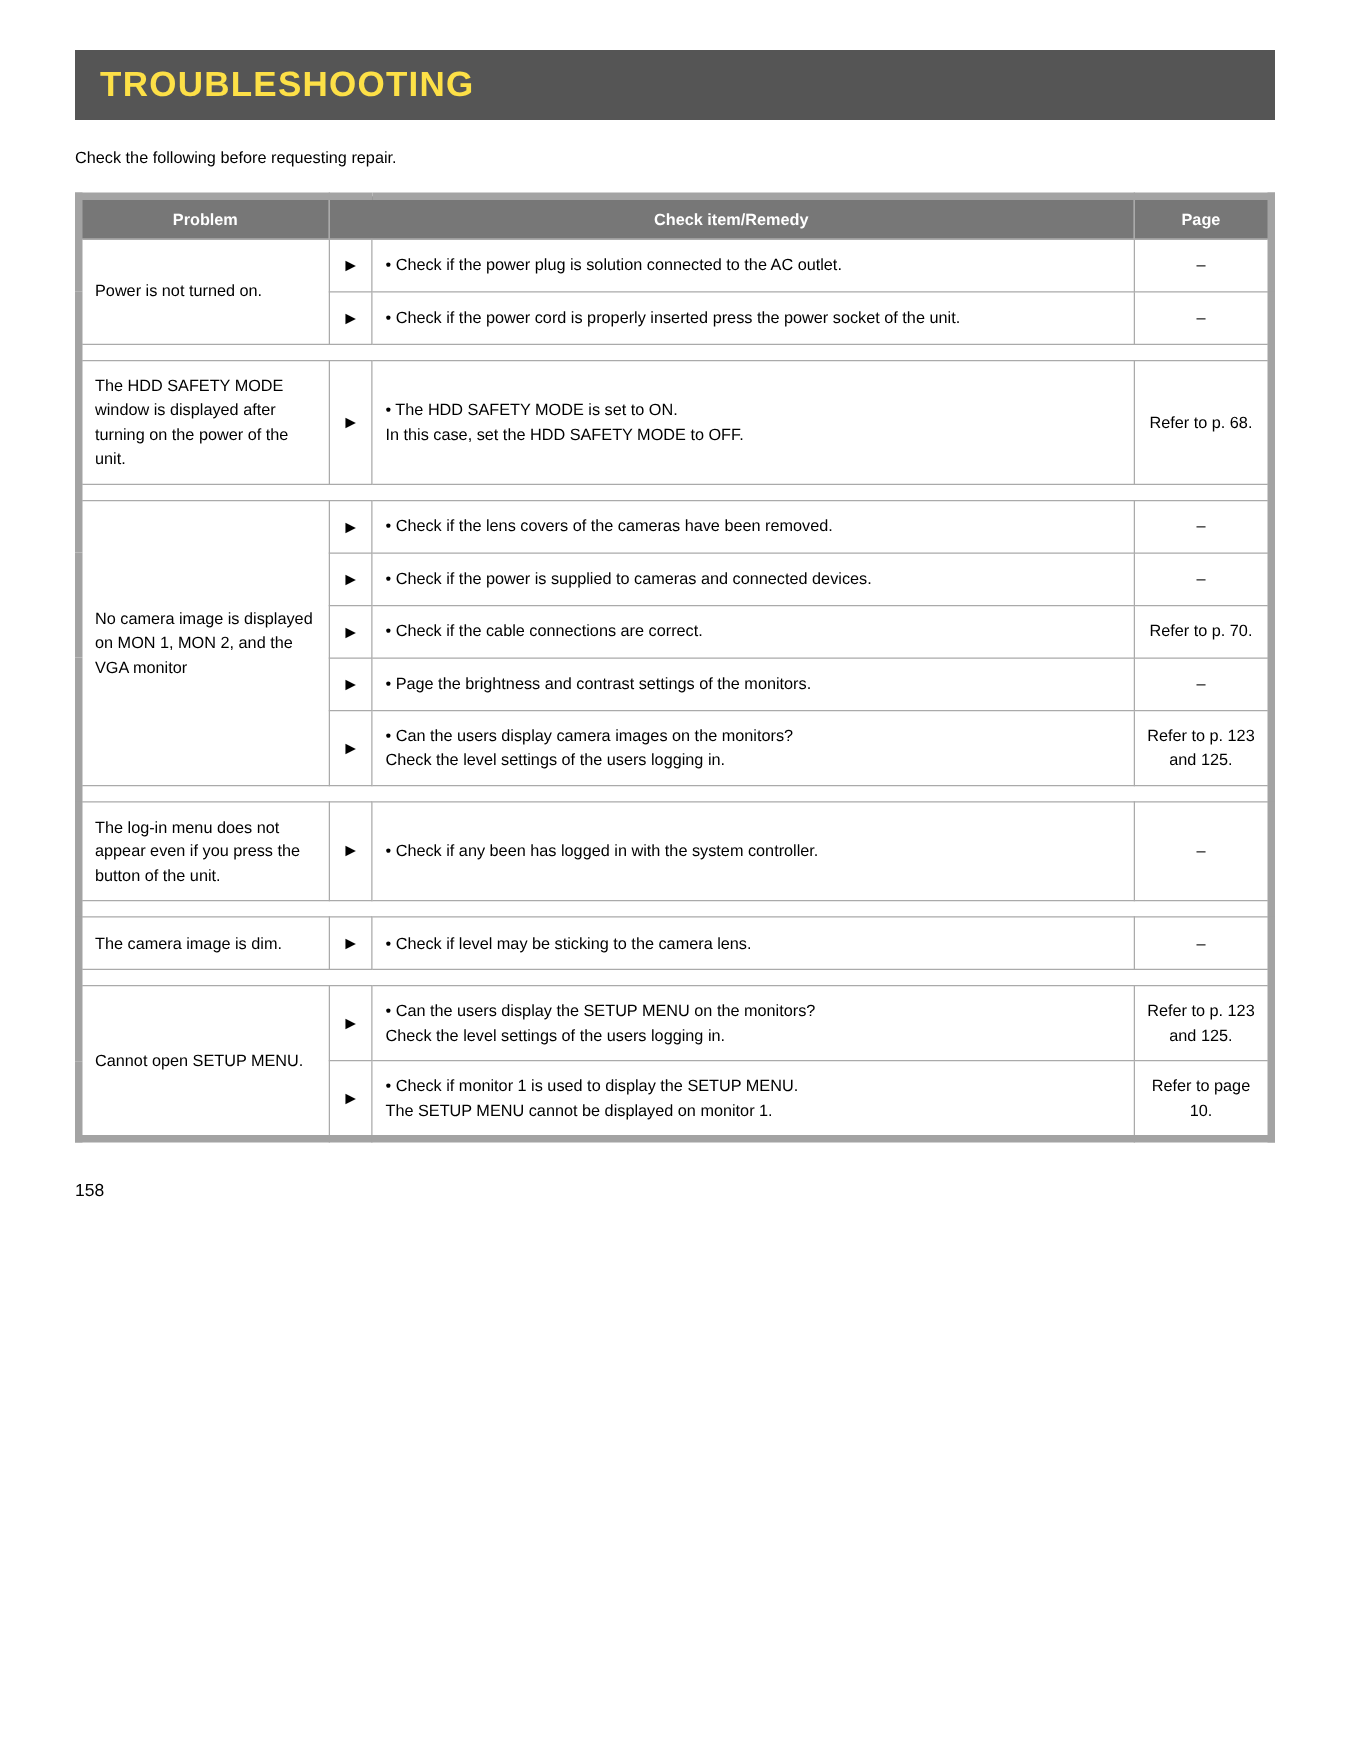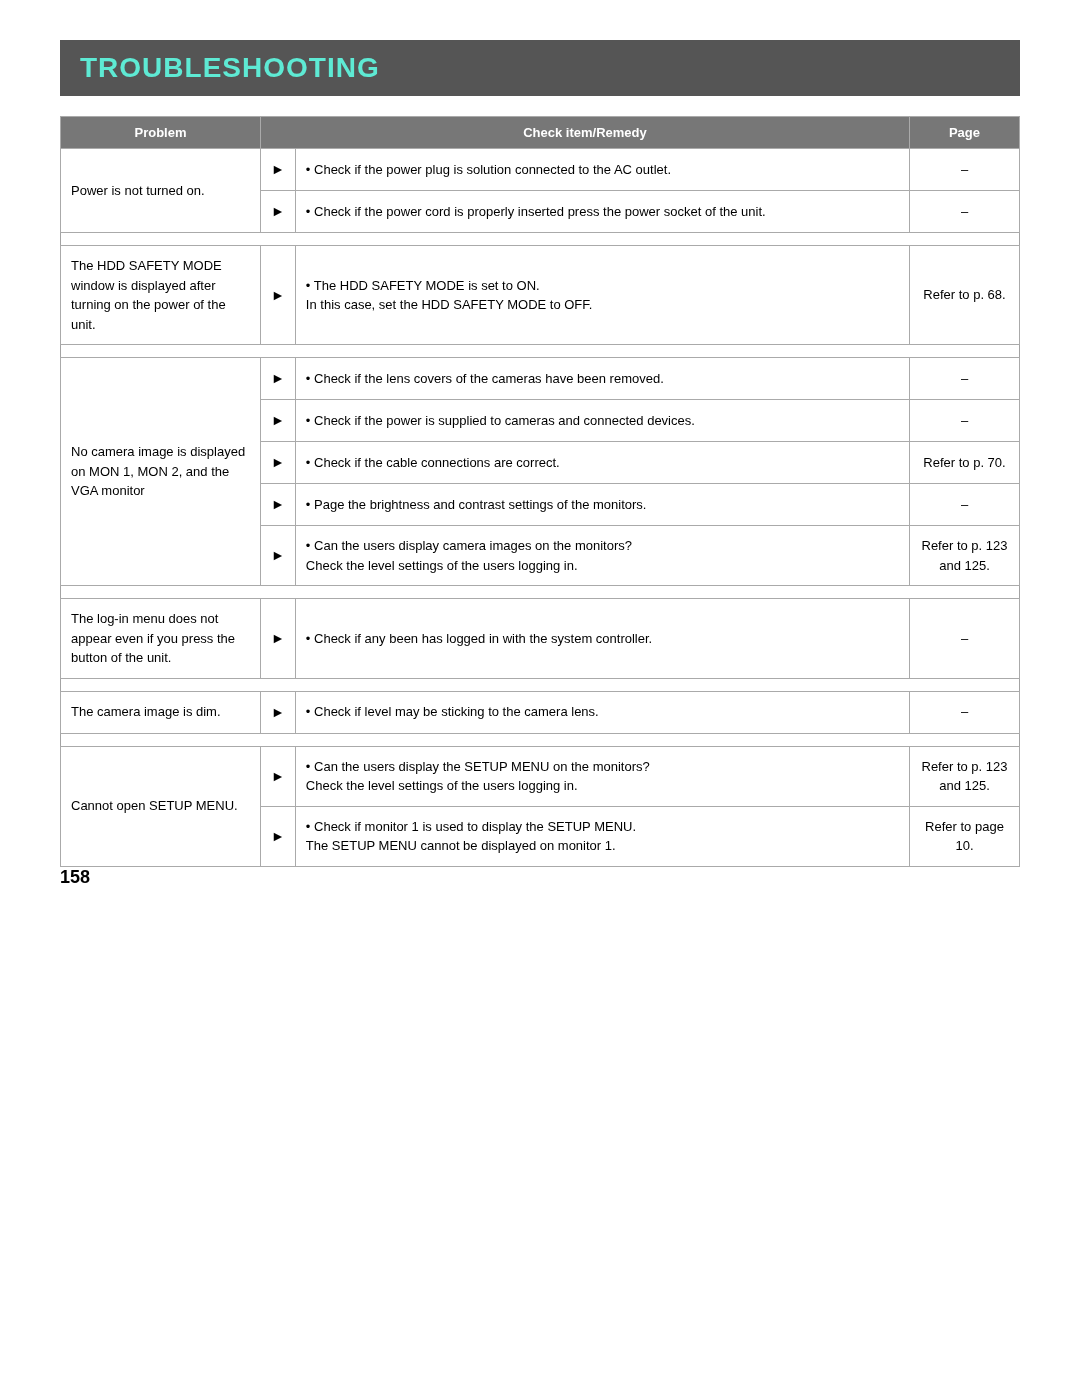--- a/index.html
+++ b/index.html
@@ -8,39 +8,39 @@
       font-size: 13px;
       background: #fff;
       color: #000;
       width: 1080px;
       min-height: 1399px;
       padding: 40px 60px 60px 60px;
     }
 
     .page-title {
       background: #555;
-      color: #5eead4;
+      color: #fde047;
       font-size: 28px;
       font-weight: bold;
       padding: 12px 20px;
       margin-bottom: 20px;
       letter-spacing: 1px;
     }
 
     .intro-text {
       font-size: 13px;
       margin-bottom: 18px;
       line-height: 1.5;
     }
 
     
     .trouble-table {
       width: 100%;
       border-collapse: collapse;
-      border: 1px solid #a3a3a3;
+      border: 6px solid #a3a3a3;
     }
 
     .trouble-table th {
       background: #777;
       color: #fff;
       font-weight: bold;
       font-size: 13px;
       padding: 8px 10px;
       border: 1px solid #aaa;
       text-align: center;
@@ -96,30 +96,32 @@
       border-right: none;
       border-bottom: none;
     }
 
     .arrow-symbol {
       font-size: 14px;
       color: #000;
     }
 
     .page-number {
-      font-size: 18px;
-      font-weight: bold;
+      font-size: 14px;
+      font-weight: normal;
+      margin-top: 30px;
     }
   </style>
 </head>
 <body>
 
 <div class="page-title">TROUBLESHOOTING</div>
 
 <div>
+  <p class="intro-text">Check the following before requesting repair.</p>
 </div>
 
 <table class="trouble-table">
   <thead>
     <tr>
       <th class="th-problem">Problem</th>
       <th colspan="2">Check item/Remedy</th>
       <th class="th-page">Page</th>
     </tr>
   </thead>

